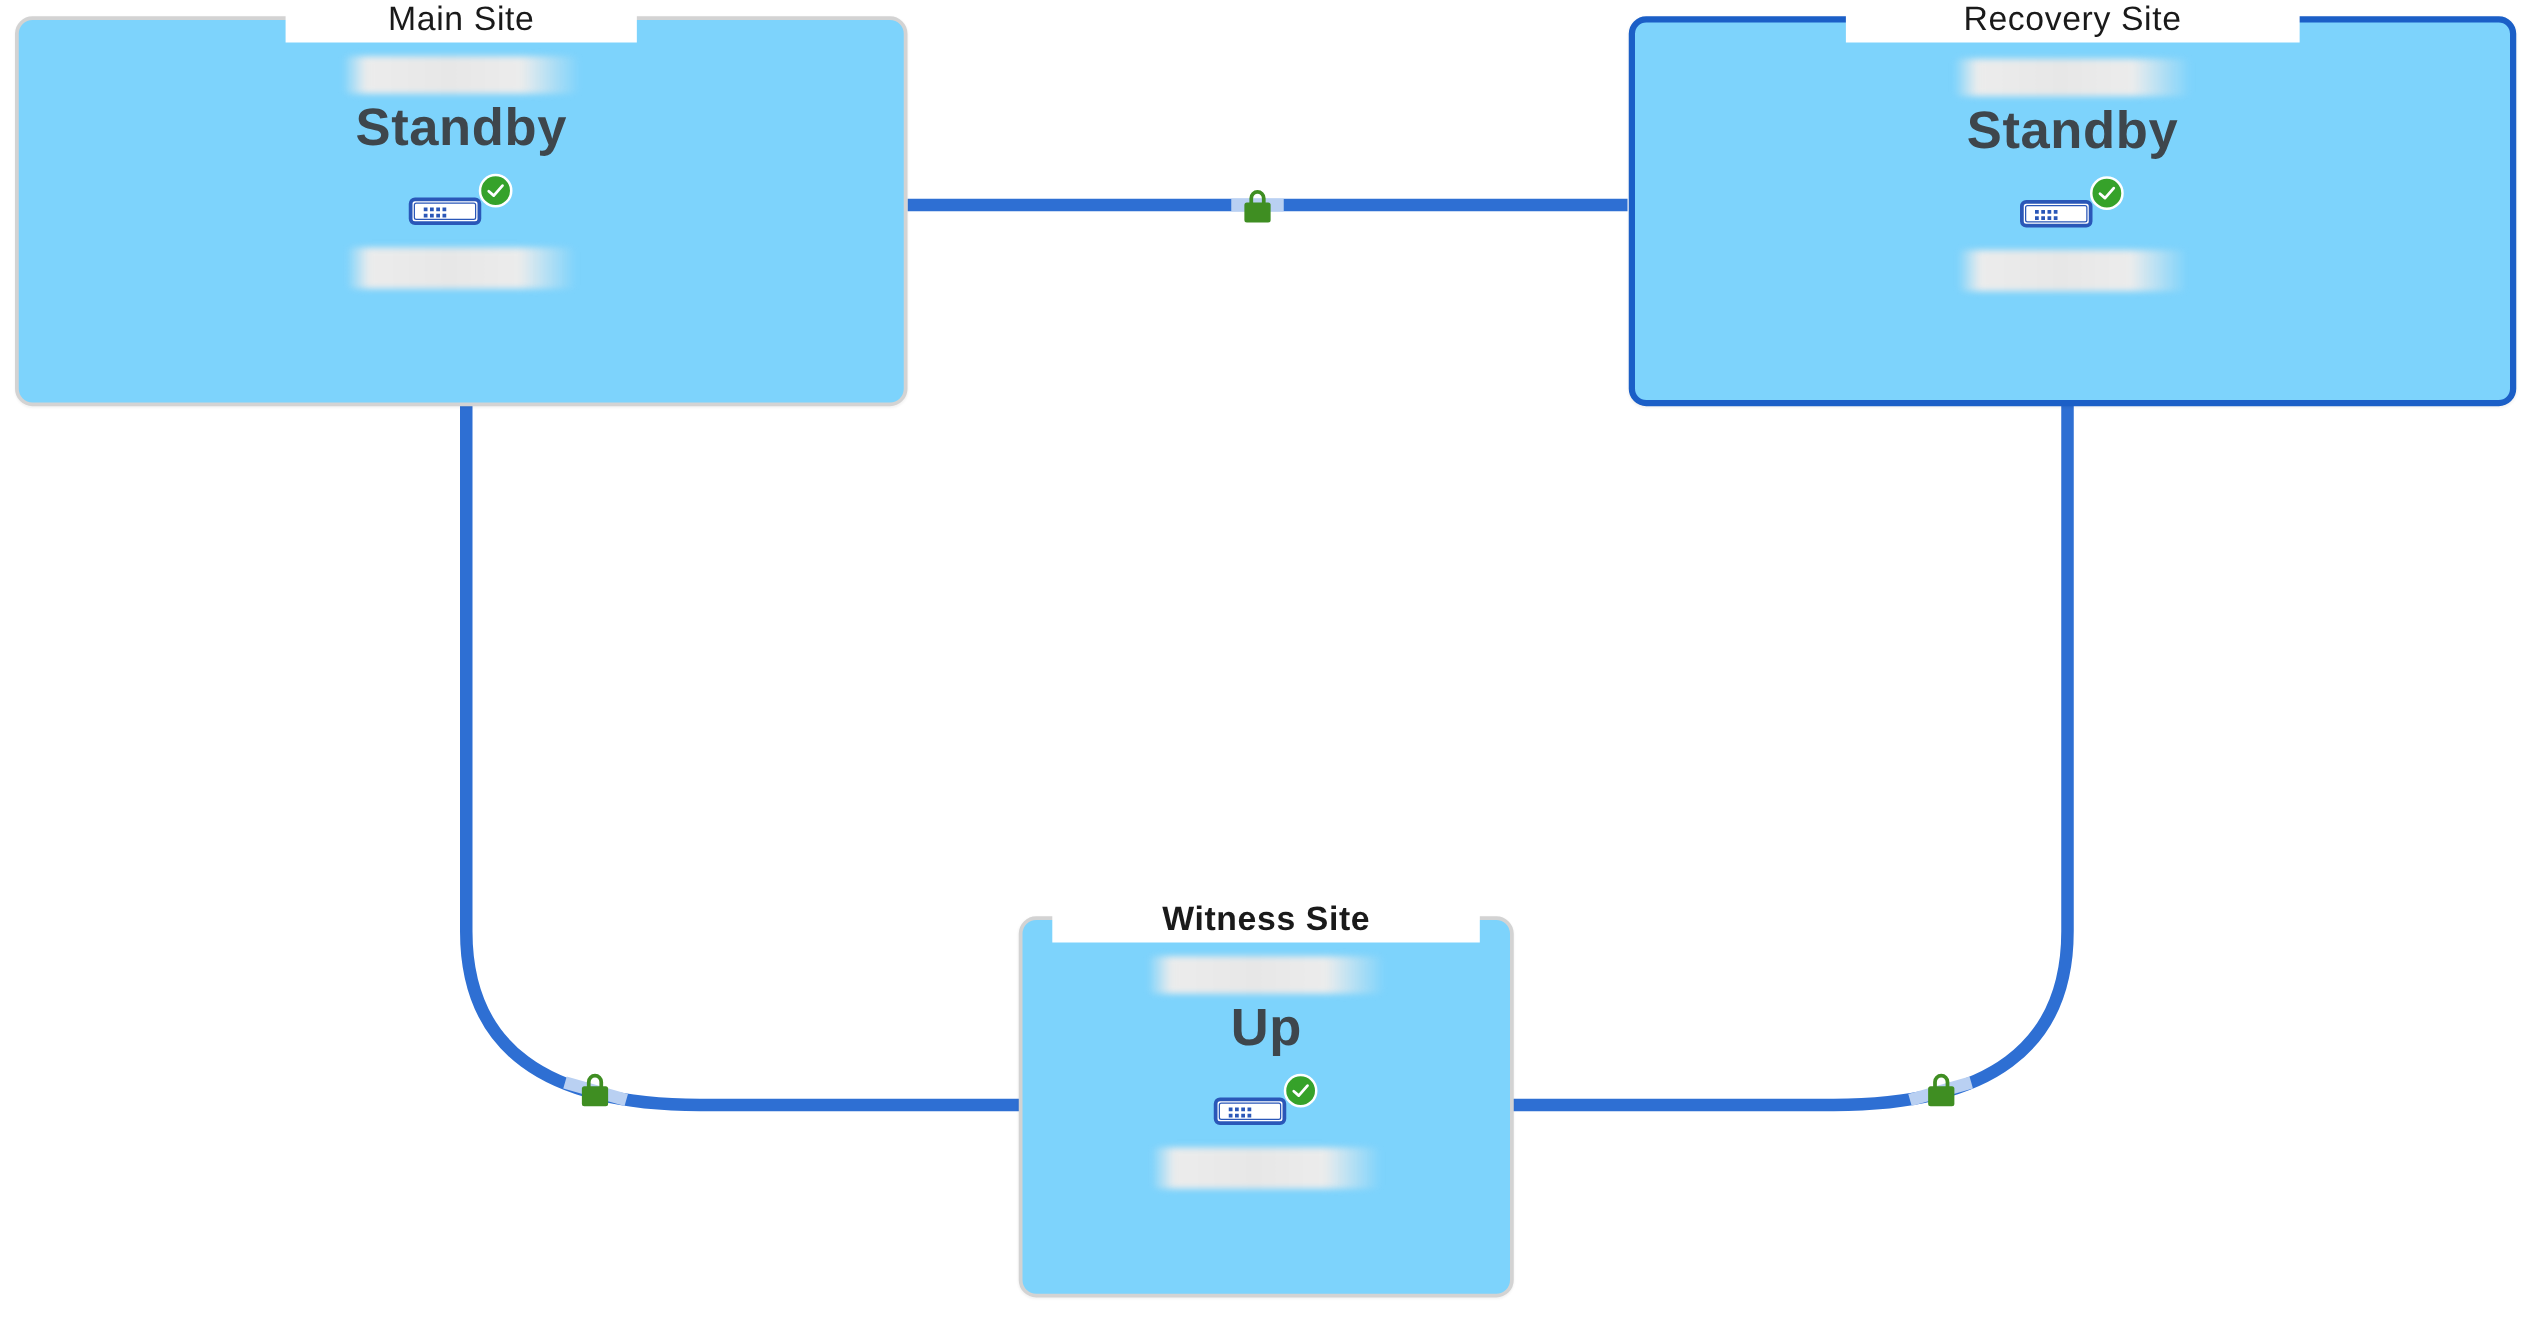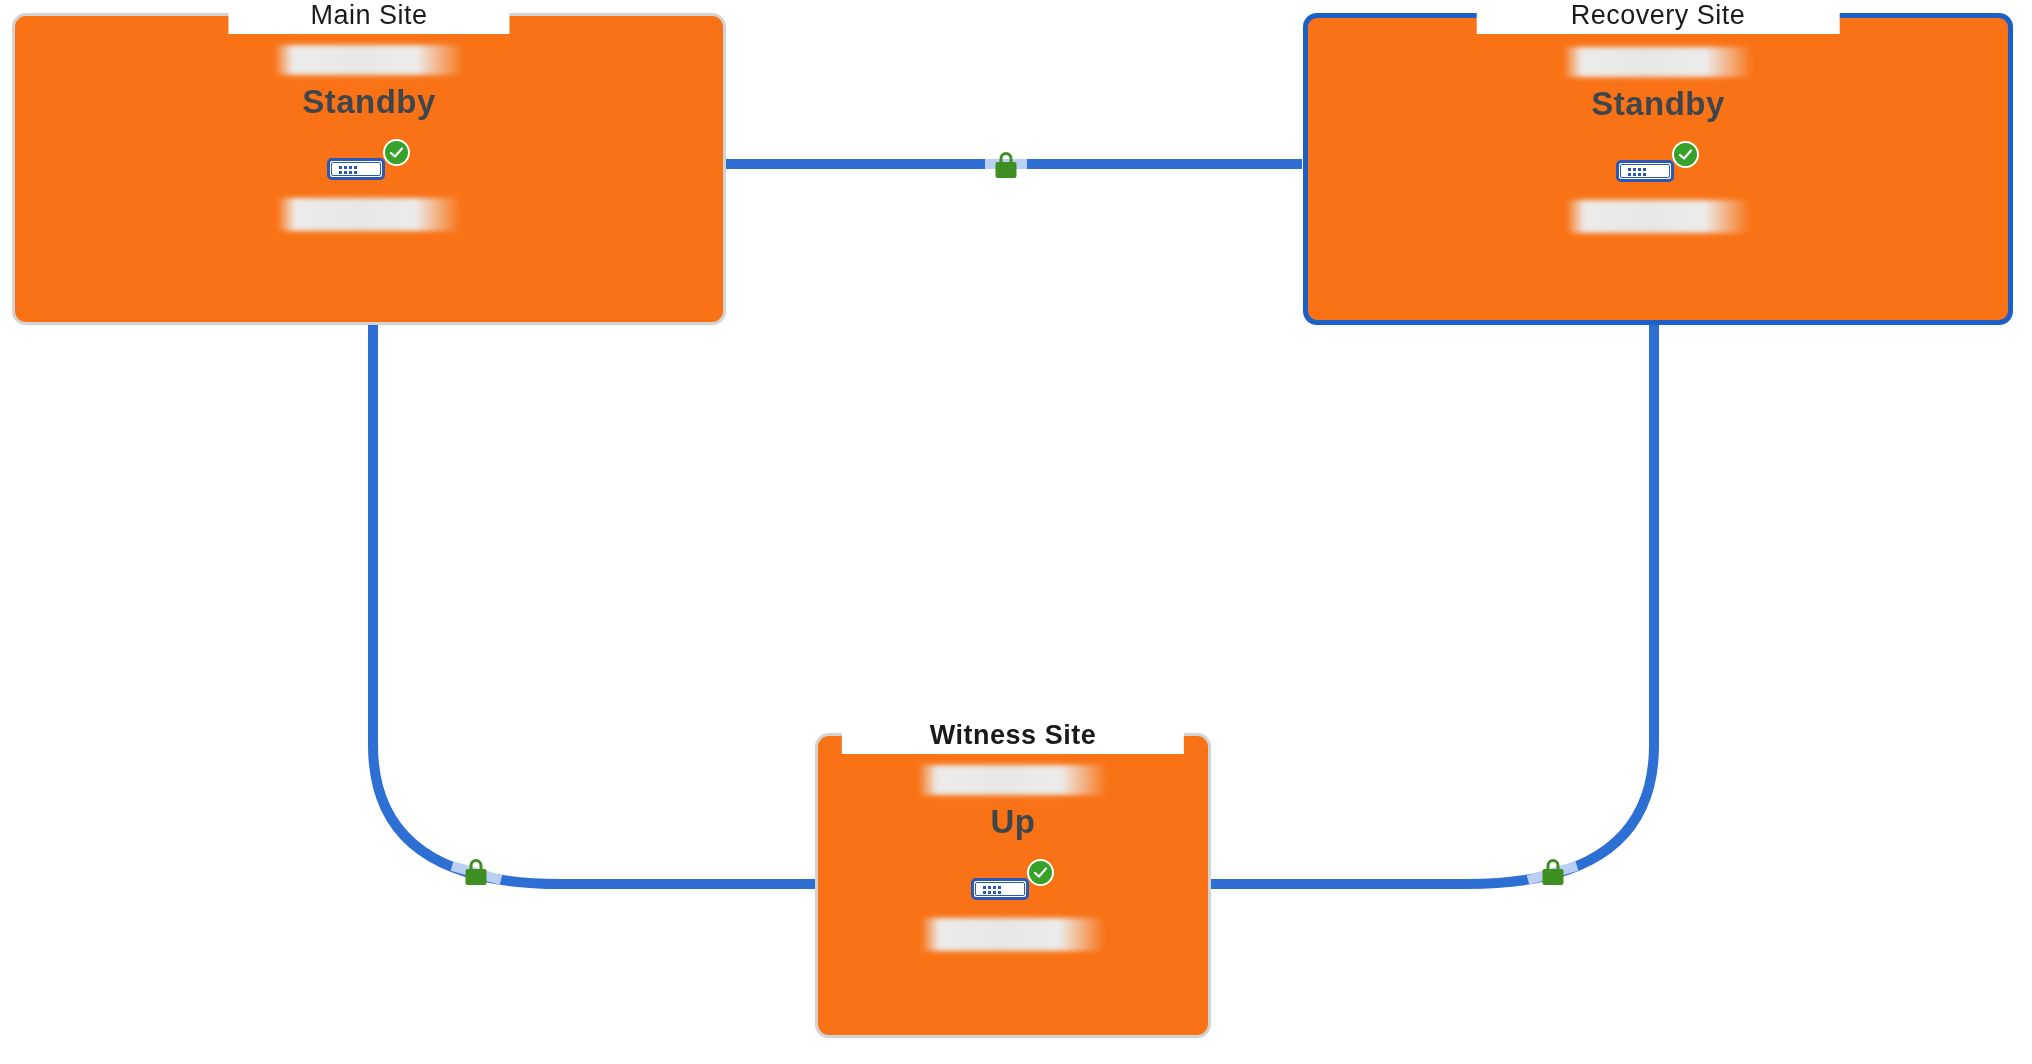--- a/index.html
+++ b/index.html
@@ -23,21 +23,21 @@
     background:#fff;
     overflow:hidden;
   }
   svg.links{position:absolute;left:0;top:0;z-index:1;}
   .link{stroke:var(--connection);stroke-width:10;fill:none;}
   .link-pale{stroke:var(--connection-highlight);stroke-width:10;fill:none;stroke-linecap:butt;}
 
   
   .site-card{
     position:absolute;
-    background:#f97316;
+    background:#7dd3fc;
     border:3px solid var(--card-border);
     border-radius:14px;
     z-index:2;
     box-shadow:0 1px 2px rgba(0,0,0,0.05);
     cursor:pointer;
   }
   .site-card.selected{border:5px solid var(--selected-border);}
   .card-main{left:12px;top:13px;width:714px;height:312px;}
   .card-recovery{left:1303px;top:13px;width:710px;height:312px;}
   .card-witness{left:815px;top:733px;width:396px;height:305px;}
@@ -61,21 +61,21 @@
     background:linear-gradient(90deg, rgba(240,240,240,0) 0%, var(--redact-gray) 10%, #e7e7e7 45%, var(--redact-gray) 75%, rgba(240,240,240,0) 100%);
     border-radius:5px;
     filter:blur(2.5px);
   }
   .redact-top{top:29px;width:190px;height:30px;}
   .redact-bottom{top:182px;width:184px;height:33px;}
 
   .site-status{
     position:absolute;top:64px;left:0;width:100%;
     text-align:center;
-    font-size:33px;font-weight:bold;line-height:44px;
+    font-size:42px;font-weight:bold;line-height:44px;
     color:var(--status-text);
     letter-spacing:0.5px;
   }
 
   
   .icon-cluster{position:absolute;top:123px;left:50%;margin-left:-42px;width:84px;height:54px;}
   .server-icon{
     position:absolute;left:0;top:19px;
     width:58px;height:22px;
     border:3px solid var(--icon-blue);

